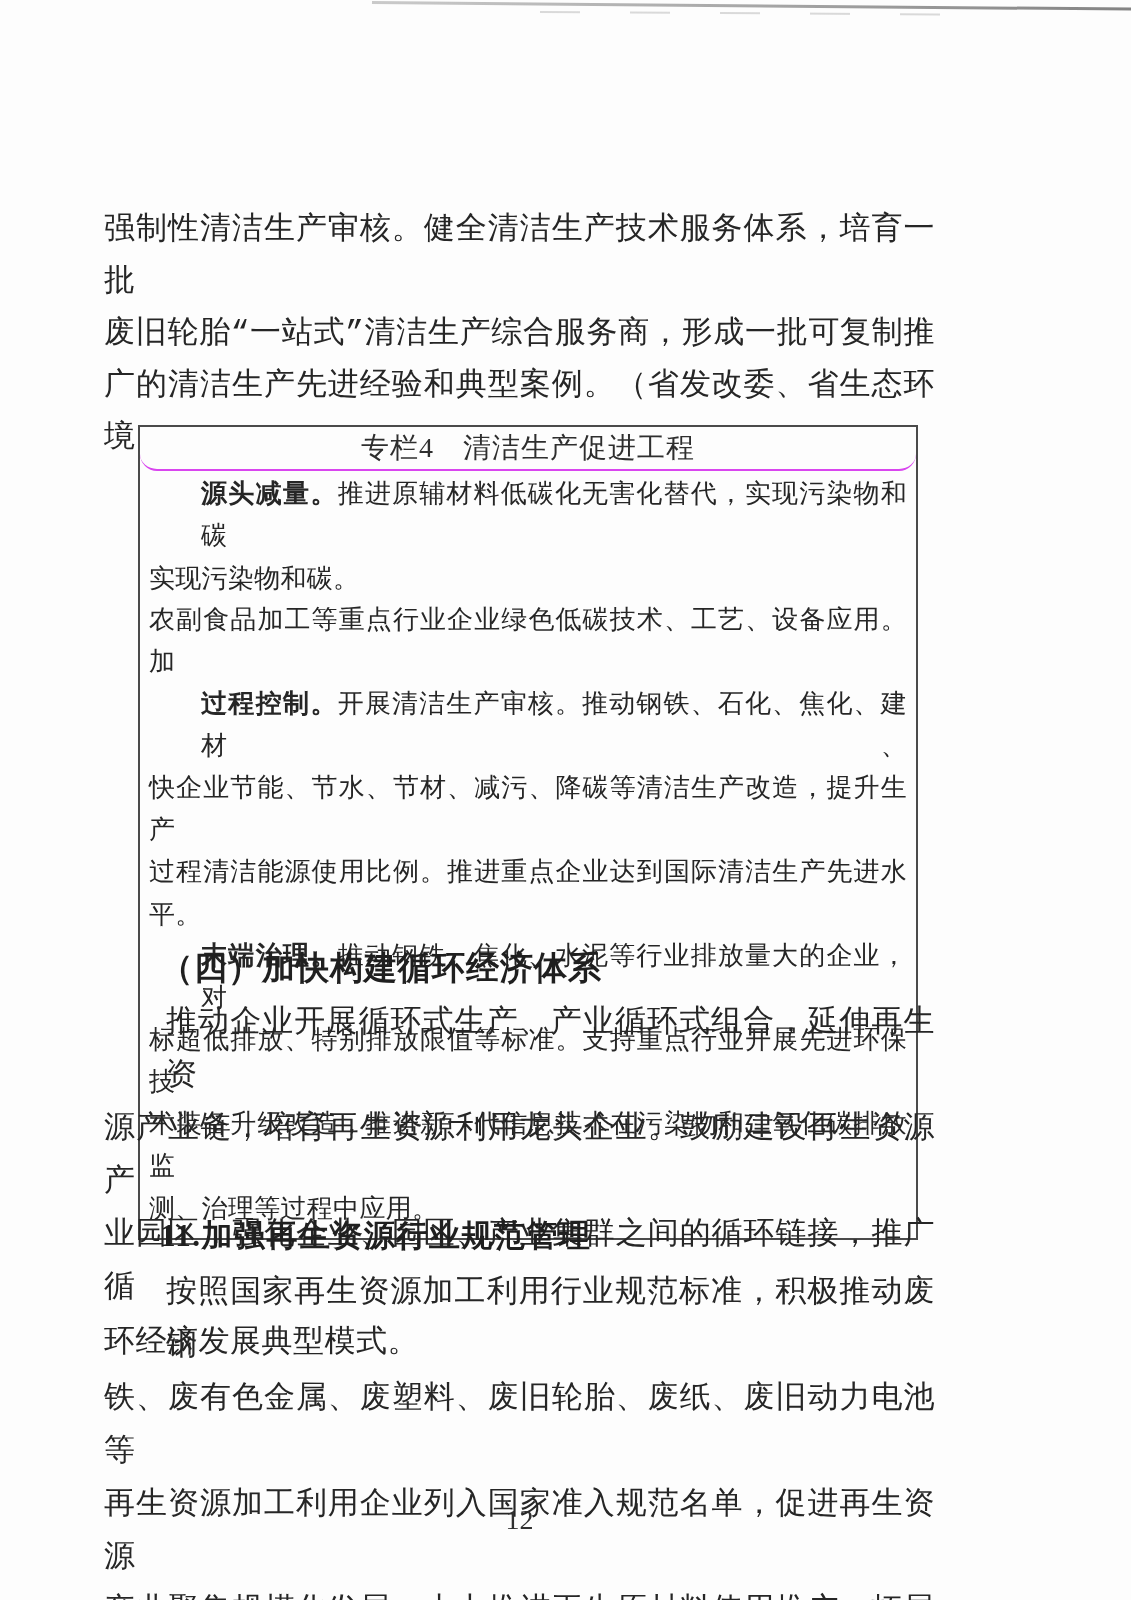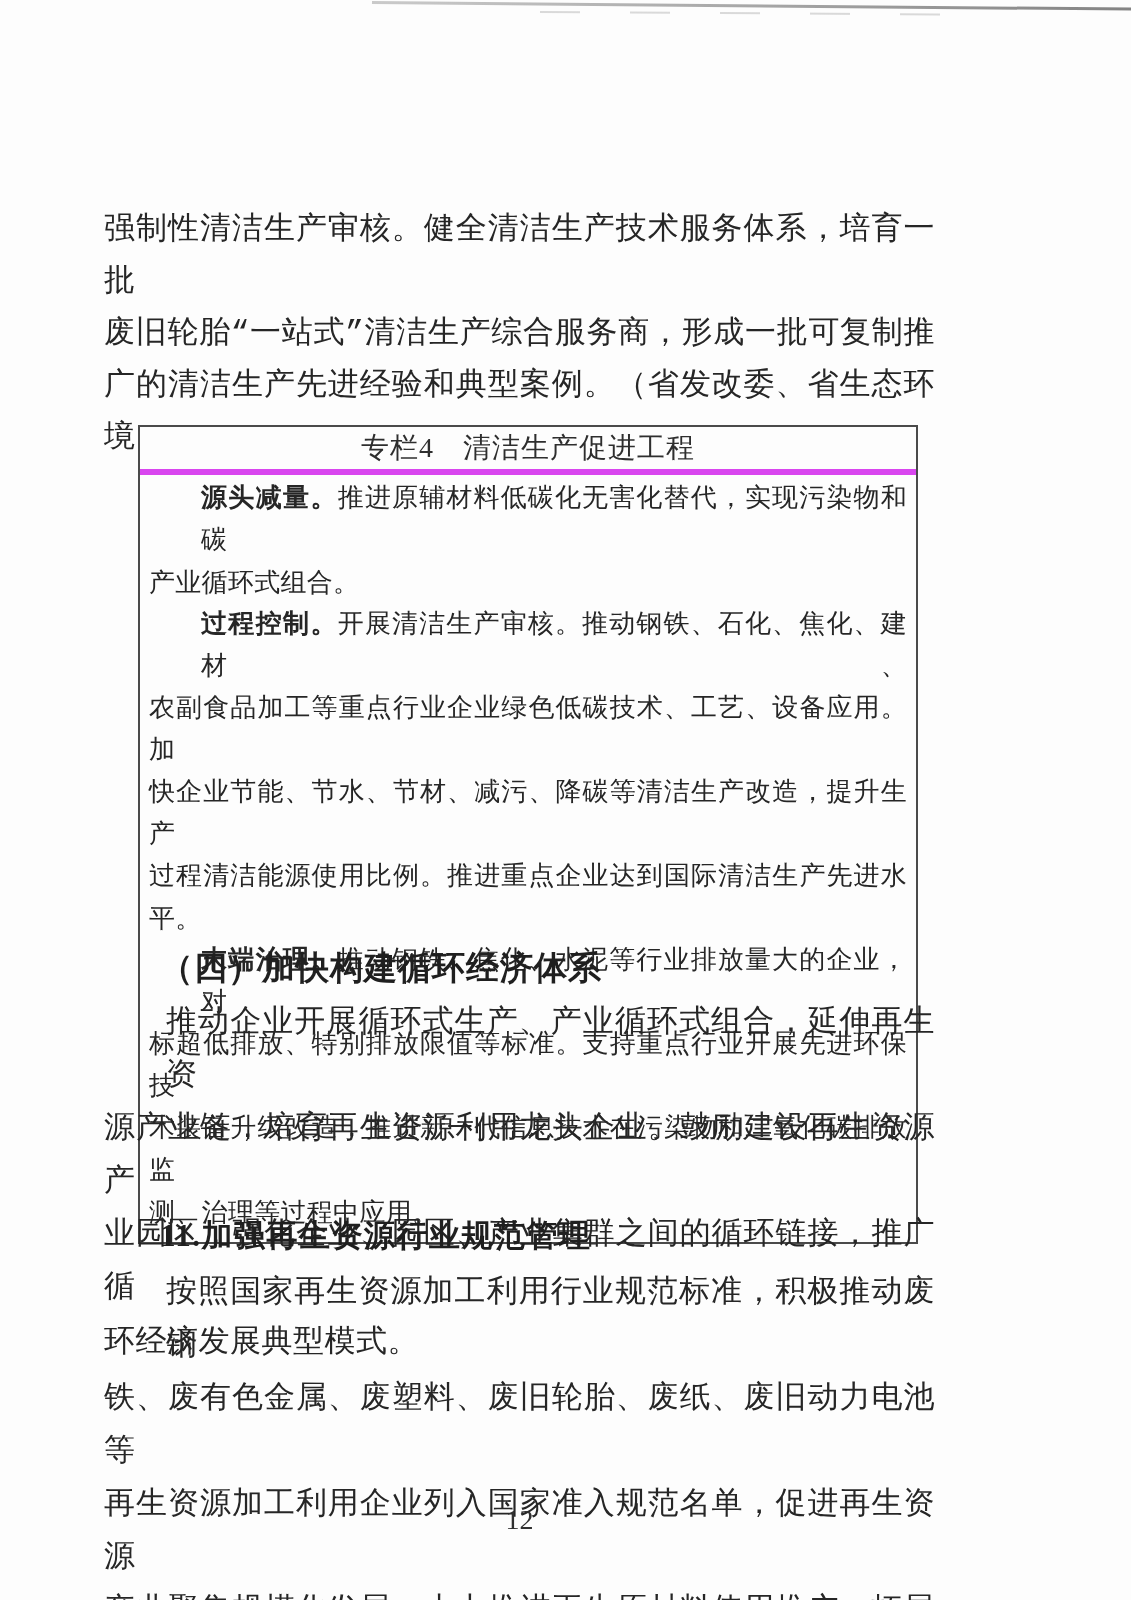--- a/index.html
+++ b/index.html
@@ -41,24 +41,25 @@
   .intro{top:204px;}
 
   .callout-box{
     position:absolute;left:138px;top:425px;width:780px;
     border:2px solid #4a4a4a;
     box-sizing:border-box;
     background:transparent;
   }
   .box-title{
     height:42px;line-height:42px;
-    border-bottom:6px solid #d946ef;
+    border-bottom:2px solid #d946ef;
     text-align:center;
     font-size:28px;color:#2e2e2e;
     letter-spacing:1px;
+    border-radius:17px;
   }
   .box-body{
     padding:3px 9px 8px 9px;
     font-size:26px;line-height:42px;
     color:#262626;
   }
   .box-body .tline{letter-spacing:.3px;}
   .box-indent{padding-left:52px;box-sizing:border-box;}
   .lead{font-weight:bold;letter-spacing:.5px;}
 
@@ -92,26 +93,26 @@
     <div class="tline just">废旧轮胎“一站式”清洁生产综合服务商，形成一批可复制推</div>
     <div class="tline just">广的清洁生产先进经验和典型案例。（省发改委、省生态环境</div>
   </div>
 
   <div class="callout-box">
     <div class="box-title">专栏4　清洁生产促进工程</div>
     <div class="box-body">
 
       <div>
         <div class="tline just box-indent"><span class="lead">源头减量。</span><span>推进原辅材料低碳化无害化替代，实现污染物和碳</span></div>
-        <div class="tline left">产业循环式组合。</div>
+        <div class="tline left">实现污染物和碳。</div>
       </div>
 
       <div>
+        <div class="tline just">农副食品加工等重点行业企业绿色低碳技术、工艺、设备应用。加</div>
         <div class="tline just box-indent"><span class="lead">过程控制。</span><span>开展清洁生产审核。推动钢铁、石化、焦化、建材、</span></div>
-        <div class="tline just">农副食品加工等重点行业企业绿色低碳技术、工艺、设备应用。加</div>
         <div class="tline just">快企业节能、节水、节材、减污、降碳等清洁生产改造，提升生产</div>
         <div class="tline just">过程清洁能源使用比例。推进重点企业达到国际清洁生产先进水</div>
         <div class="tline left">平。</div>
       </div>
 
       <div>
         <div class="tline just box-indent"><span class="lead">末端治理。</span><span>推动钢铁、焦化、水泥等行业排放量大的企业，对</span></div>
         <div class="tline just">标超低排放、特别排放限值等标准。支持重点行业开展先进环保技</div>
         <div class="tline just">术装备升级改造，推进新一代信息技术在污染物和二氧化碳排放监</div>
         <div class="tline left">测、治理等过程中应用。</div>

